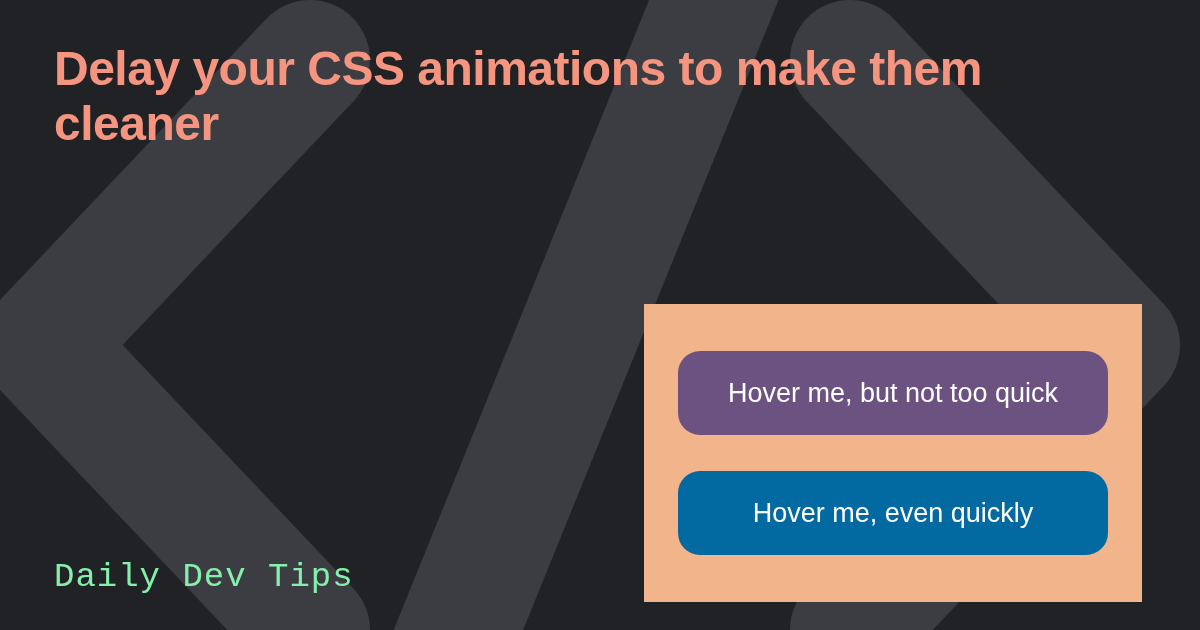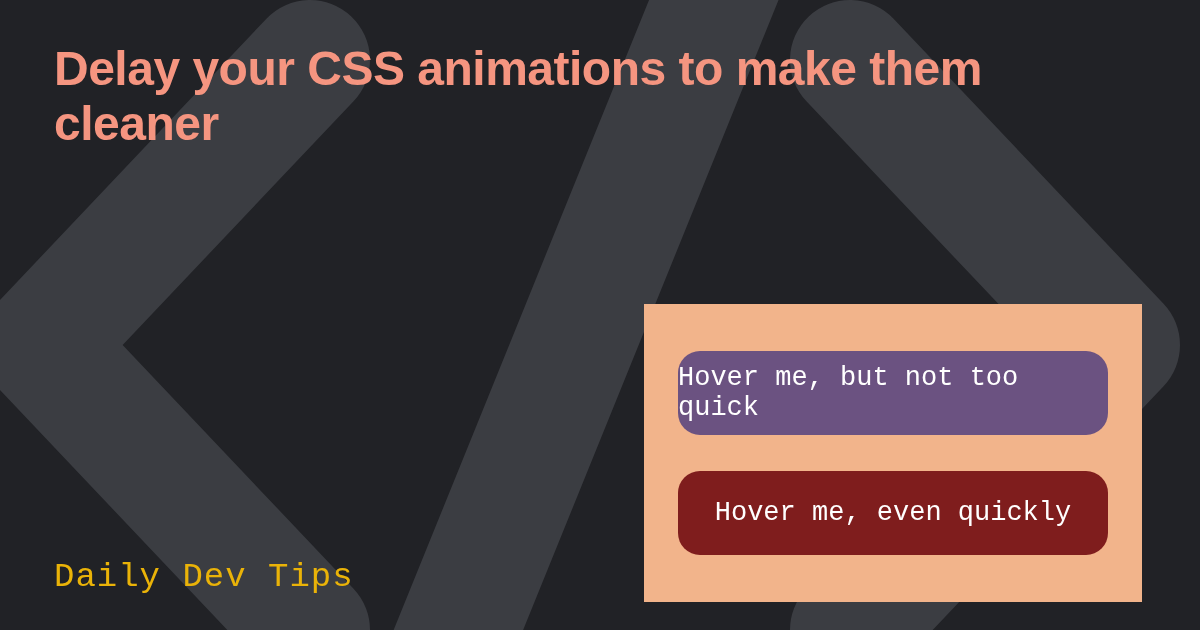--- a/index.html
+++ b/index.html
@@ -26,52 +26,51 @@
       line-height: 1.14;
       color: #f59580;
       letter-spacing: -0.5px;
     }
     .footer-brand {
       position: absolute;
       left: 54px;
       bottom: 34px;
       font-family: 'Courier New', Courier, monospace;
       font-size: 34px;
-      color: #eab308;
+      color: #86efac;
       letter-spacing: 1px;
     }
     .demo-card {
       position: absolute;
       right: 58px;
       bottom: 28px;
       width: 498px;
       height: 298px;
       background: #f2b48b;
       display: flex;
       flex-direction: column;
       justify-content: center;
       align-items: center;
       gap: 36px;
       padding: 30px 30px;
-      font-family: Liberation Mono, monospace;
     }
     .pill {
       width: 430px;
       height: 84px;
       border-radius: 22px;
       display: flex;
       align-items: center;
       justify-content: center;
       color: #ffffff;
       font-size: 27px;
       font-weight: 400;
       cursor: pointer;
     }
     .pill-purple { background: #6b5281; }
-    .pill-rose   { background: #7f1d1d; }
+    .pill-rose   { background: #0369a1; }
   </style>
 </head>
 <body>
 
 <svg class="bg-decor" width="1200" height="630" viewBox="0 0 1200 630">
   <g fill="none" stroke="#3b3d42" stroke-width="120" stroke-linecap="round" stroke-linejoin="round">
 
     <path d="M 310 60 L 40 345 L 310 630"></path>
 
     <path d="M 730 -40 L 430 700"></path>

